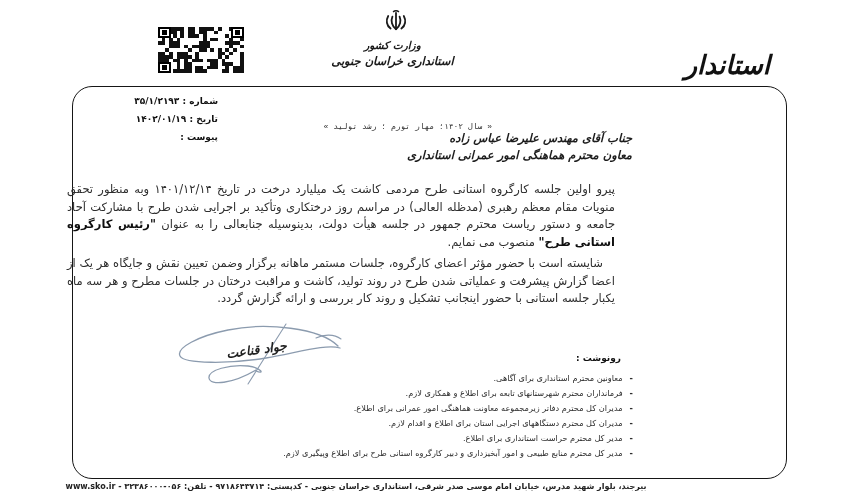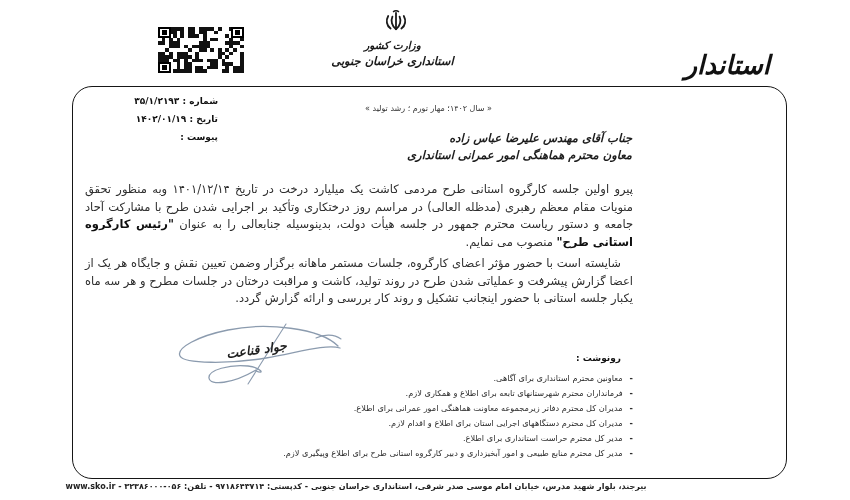--- a/index.html
+++ b/index.html
@@ -24,25 +24,25 @@
   .meta{position:absolute;left:85px;top:92px;width:133px;font-size:9px;font-weight:bold;
     color:#111;text-align:right;line-height:18px;}
   .meta .row span{white-space:nowrap;}
   
   .governor{position:absolute;right:80px;top:50px;font-size:26px;font-weight:bold;
     font-style:italic;letter-spacing:1px;color:#111;}
   
   .frame{position:absolute;left:72px;top:86px;width:713px;height:391px;
     border:1.6px solid #161616;border-radius:20px;}
   
-  .slogan{position:absolute;left:342px;top:104px;width:150px;text-align:right;
-    font-size:8px;color:#333;white-space:nowrap;}
+  .slogan{position:absolute;left:342px;top:122px;width:150px;text-align:right;
+    font-size:8px;color:#333;white-space:nowrap;font-family:Liberation Mono, monospace;}
   .recipient{position:absolute;right:218px;top:130px;text-align:right;font-size:11.5px;
     font-weight:bold;font-style:italic;line-height:17px;color:#1d1d1d;}
-  .para{position:absolute;right:217px;width:548px;font-size:11.5px;line-height:17.5px;
+  .para{position:absolute;right:235px;width:548px;font-size:11.5px;line-height:17.5px;
     text-align:justify;color:#2e2e2e;}
   .p1{top:181px;}
   .p2{top:255px;text-indent:12px;}
   .para b{color:#0f0f0f;}
   
   .sig{position:absolute;left:168px;top:318px;width:182px;height:72px;}
   .sig svg{position:absolute;left:0;top:0;}
   .sig .name{position:absolute;left:58px;top:24px;transform:rotate(-8deg);
     font-size:12.5px;font-weight:bold;font-style:italic;color:#1f1f1f;white-space:nowrap;}
   

